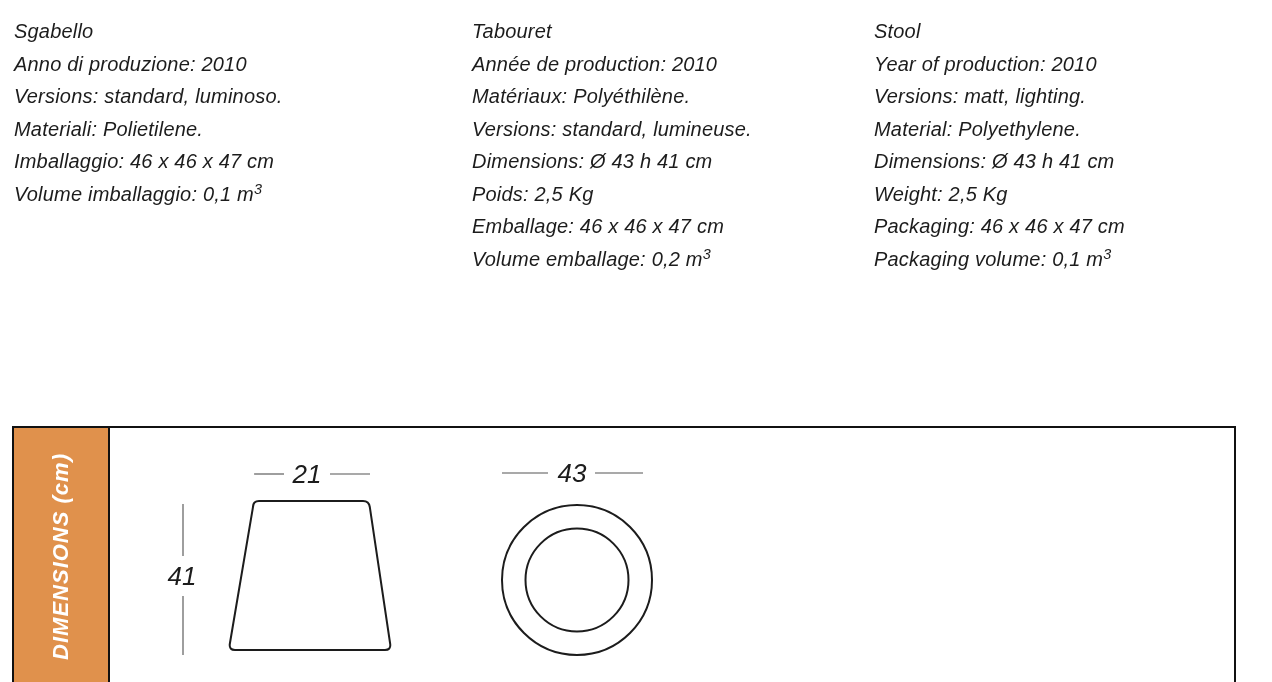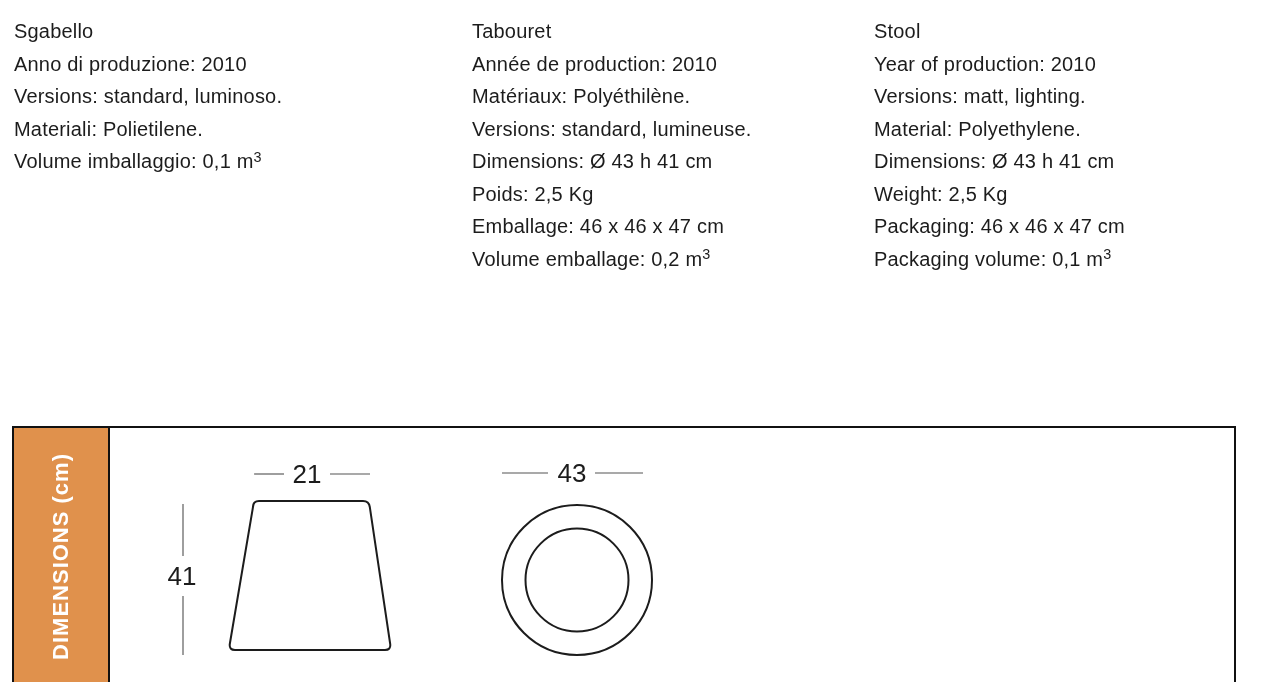--- a/index.html
+++ b/index.html
@@ -9,20 +9,21 @@
     height: 682px;
     overflow: hidden;
     background: #ffffff;
     font-family: "Liberation Sans", "DejaVu Sans", sans-serif;
   }
   .page {
     position: relative;
     width: 1272px;
     height: 682px;
     background: #ffffff;
+    font-style: italic;
   }
   
   .spec-col {
     position: absolute;
     top: 15px;
     width: 420px;
     color: #1c1c1c;
     font-size: 20px;
     line-height: 32.5px;
     letter-spacing: 0.2px;
@@ -88,20 +89,21 @@
 </head>
 <body>
 
 <div class="page">
 
   <div class="spec-col col-it">
     <div class="spec-line">Sgabello</div>
     <div class="spec-line">Anno di produzione: 2010</div>
     <div class="spec-line">Versions: standard, luminoso.</div>
     <div class="spec-line">Materiali: Polietilene.</div>
+    <div class="spec-line">Imballaggio: 46 x 46 x 47 cm</div>
     <div class="spec-line"><span>Volume imballaggio: 0,1 m</span><sup>3</sup></div>
   </div>
 
   <div class="spec-col col-fr">
     <div class="spec-line">Tabouret</div>
     <div class="spec-line">Année de production: 2010</div>
     <div class="spec-line">Matériaux: Polyéthilène.</div>
     <div class="spec-line">Versions: standard, lumineuse.</div>
     <div class="spec-line">Dimensions: Ø 43 h 41 cm</div>
     <div class="spec-line">Poids: 2,5 Kg</div>

